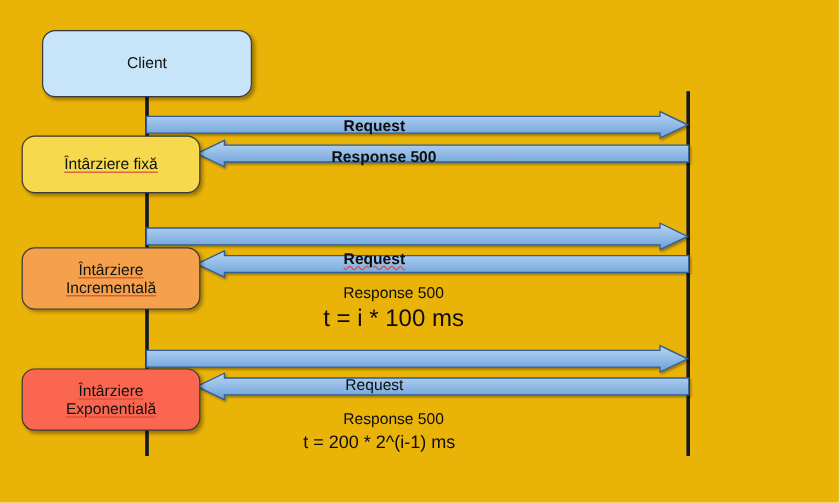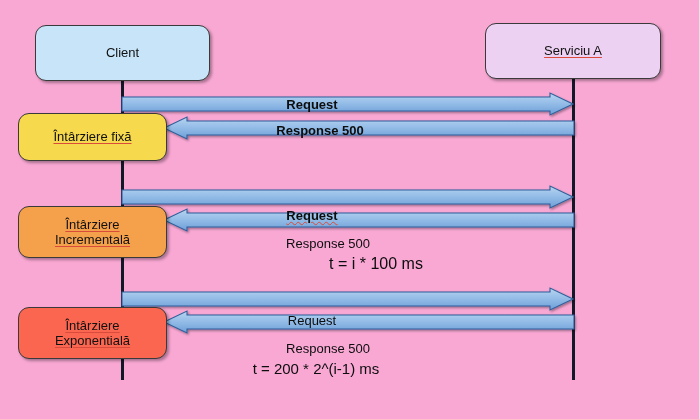--- a/index.html
+++ b/index.html
@@ -4,21 +4,21 @@
 <style>
   html, body {
     margin: 0;
     padding: 0;
     background: #ffffff;
   }
   #canvas {
     position: relative;
     width: 700px;
     height: 419px;
-    background: #f9a8d4;
+    background: #eab308;
     font-family: "Liberation Sans", sans-serif;
     overflow: hidden;
     border-right: 1px solid #e3e3e3;
     box-sizing: border-box;
   }
 
   
   .node {
     position: absolute;
     box-sizing: border-box;
@@ -78,25 +78,20 @@
 
 <div id="canvas">
 
   <div class="lifeline" style="left:121px; top:78px; height:302px;"></div>
   <div class="lifeline" style="left:572px; top:76px; height:304px;"></div>
 
   <div class="node" style="left:35px; top:25px; width:175px; height:56px; background:#c7e4f8;">
     <span class="lbl">Client</span>
   </div>
 
-  <div class="node" style="left:485px; top:23px; width:176px; height:56px; background:#ecd1f2;">
-    <span class="lbl">
-      <span class="u">Serviciu A</span>
-    </span>
-  </div>
 
   <div class="node" style="left:18px; top:113px; width:149px; height:48px; background:#f7d94e;">
     <span class="lbl">
       <span class="u">Întârziere fixă</span>
     </span>
   </div>
 
   <div class="node" style="left:18px; top:206px; width:149px; height:52px; background:#f5a14b;">
     <span class="lbl">
       <span class="u">Întârziere</span><br>
@@ -145,21 +140,21 @@
   </div>
   <div class="arrow" style="left:164px; top:209px;">
     <svg width="410" height="22" viewBox="0 0 410 22">
       <path d="M410,4 L23,4 L23,0 L0,11 L23,22 L23,18 L410,18 Z" fill="url(#agrad)" stroke="#2f5f99" stroke-width="1.1" filter="url(#ashadow)"></path>
     </svg>
   </div>
   <div class="txt onbar center" style="left:312px; top:208px;">
     <span class="sq">Request</span>
   </div>
   <div class="txt onbar center" style="left:328px; top:236px; font-weight:400;">Response 500</div>
-  <div class="txt center" style="left:328px; top:255px; font-size:16px;margin-left:48px;">
+  <div class="txt center" style="left:328px; top:255px; font-size:20px;">
     <span>t = i * 100 ms</span>
   </div>
 
   <div class="arrow" style="left:122px; top:288px;">
     <svg width="452" height="22" viewBox="0 0 452 22">
       <path d="M0,4 L428,4 L428,0 L451,11 L428,22 L428,18 L0,18 Z" fill="url(#agrad)" stroke="#2f5f99" stroke-width="1.1" filter="url(#ashadow)"></path>
     </svg>
   </div>
   <div class="arrow" style="left:164px; top:311px;">
     <svg width="410" height="22" viewBox="0 0 410 22">

